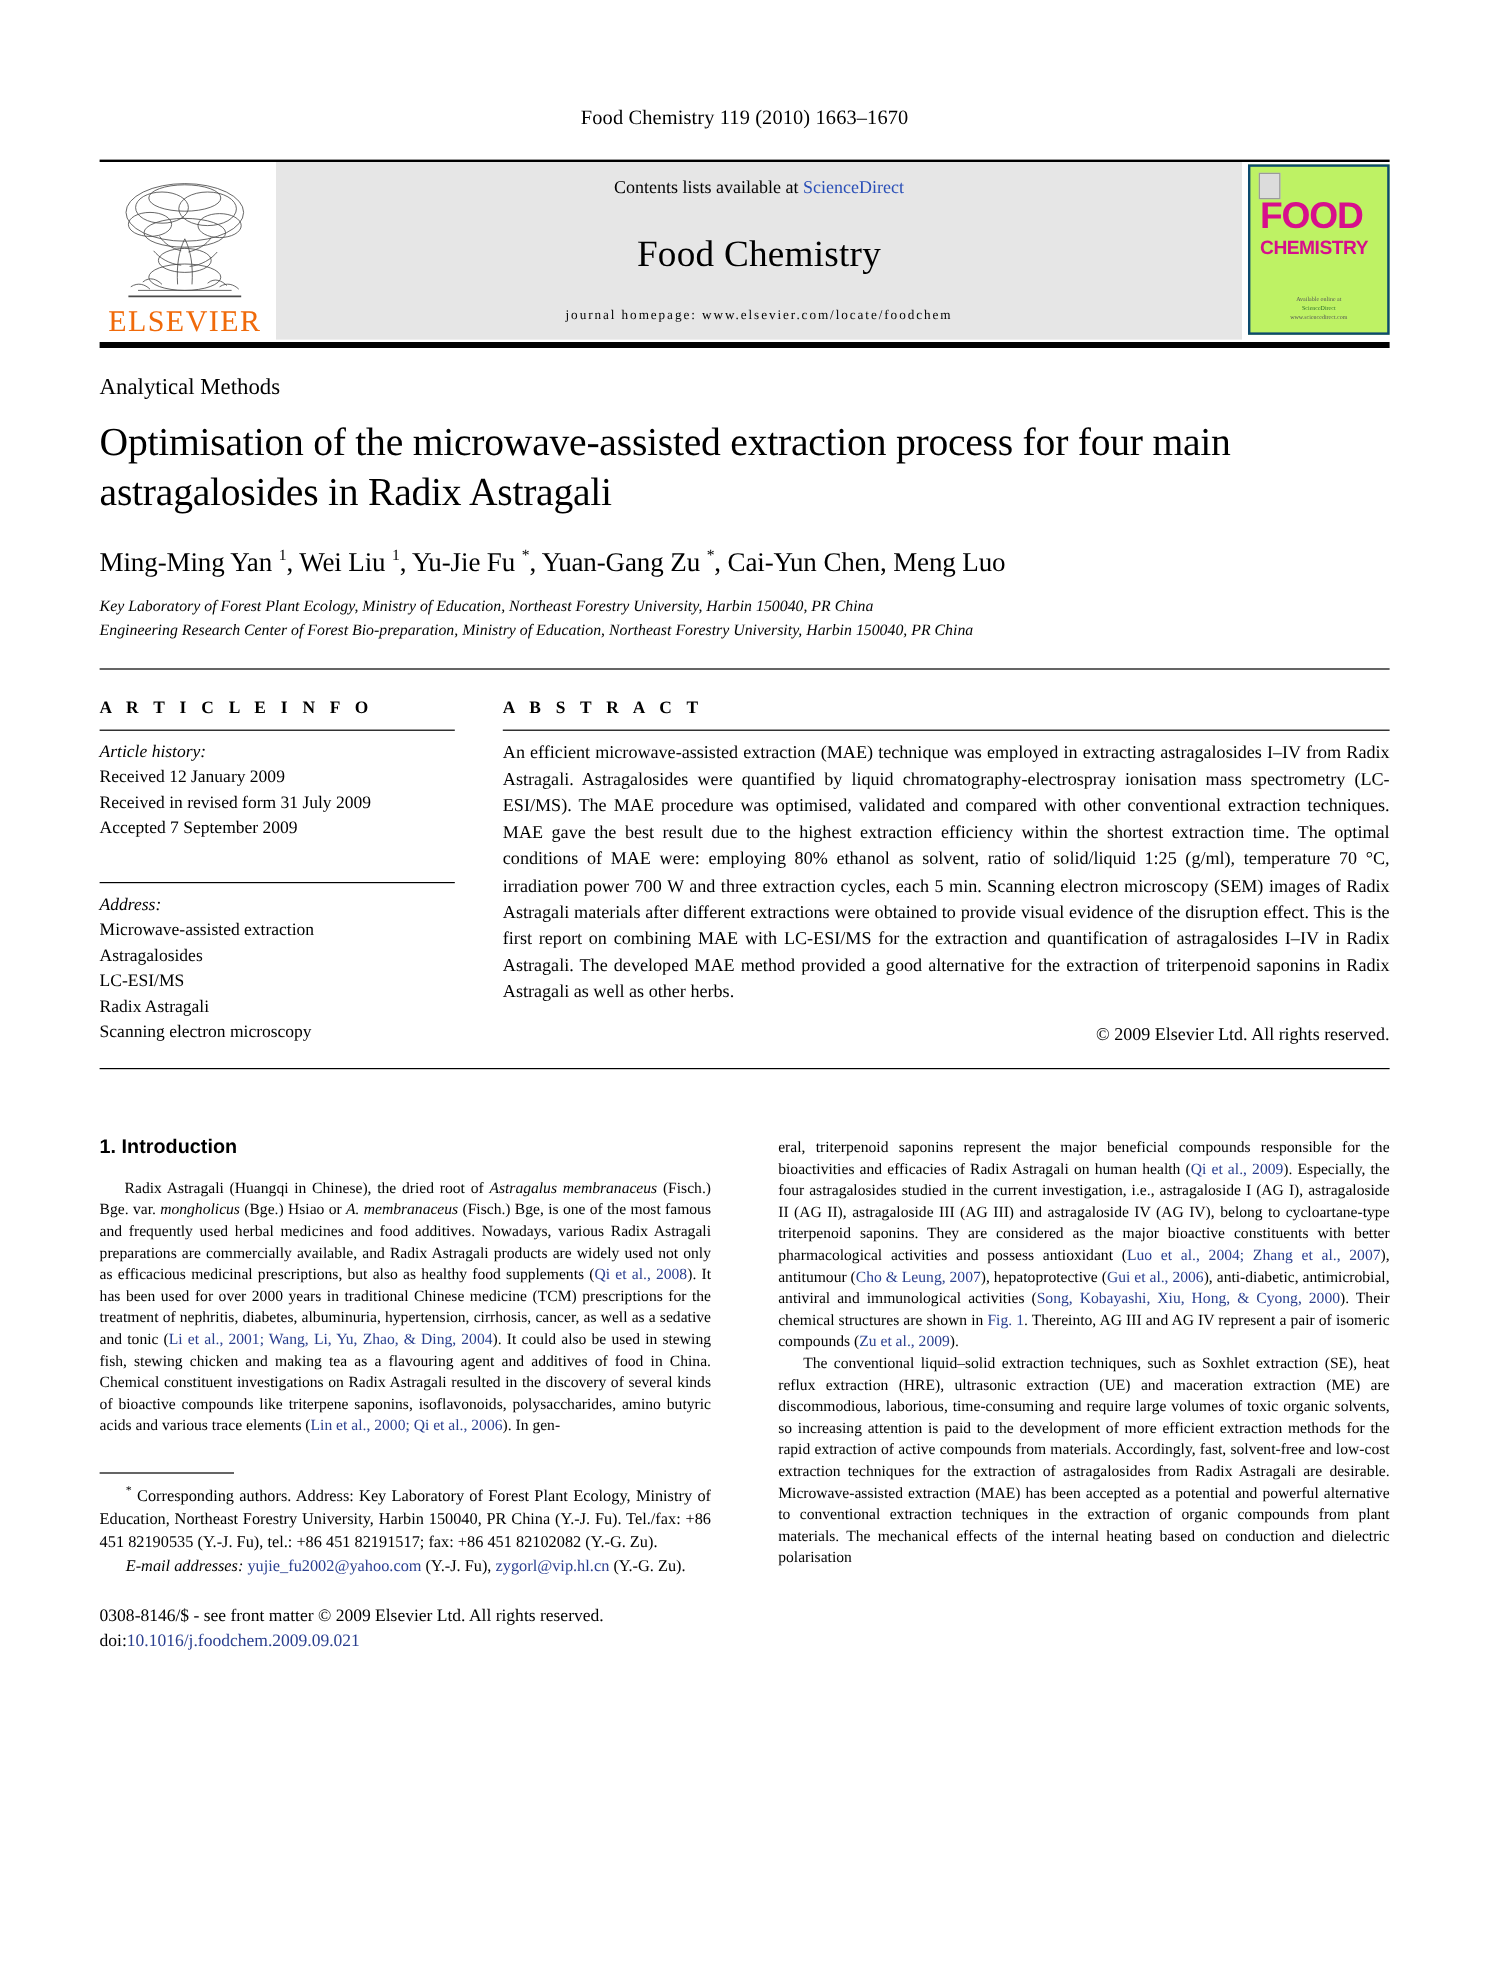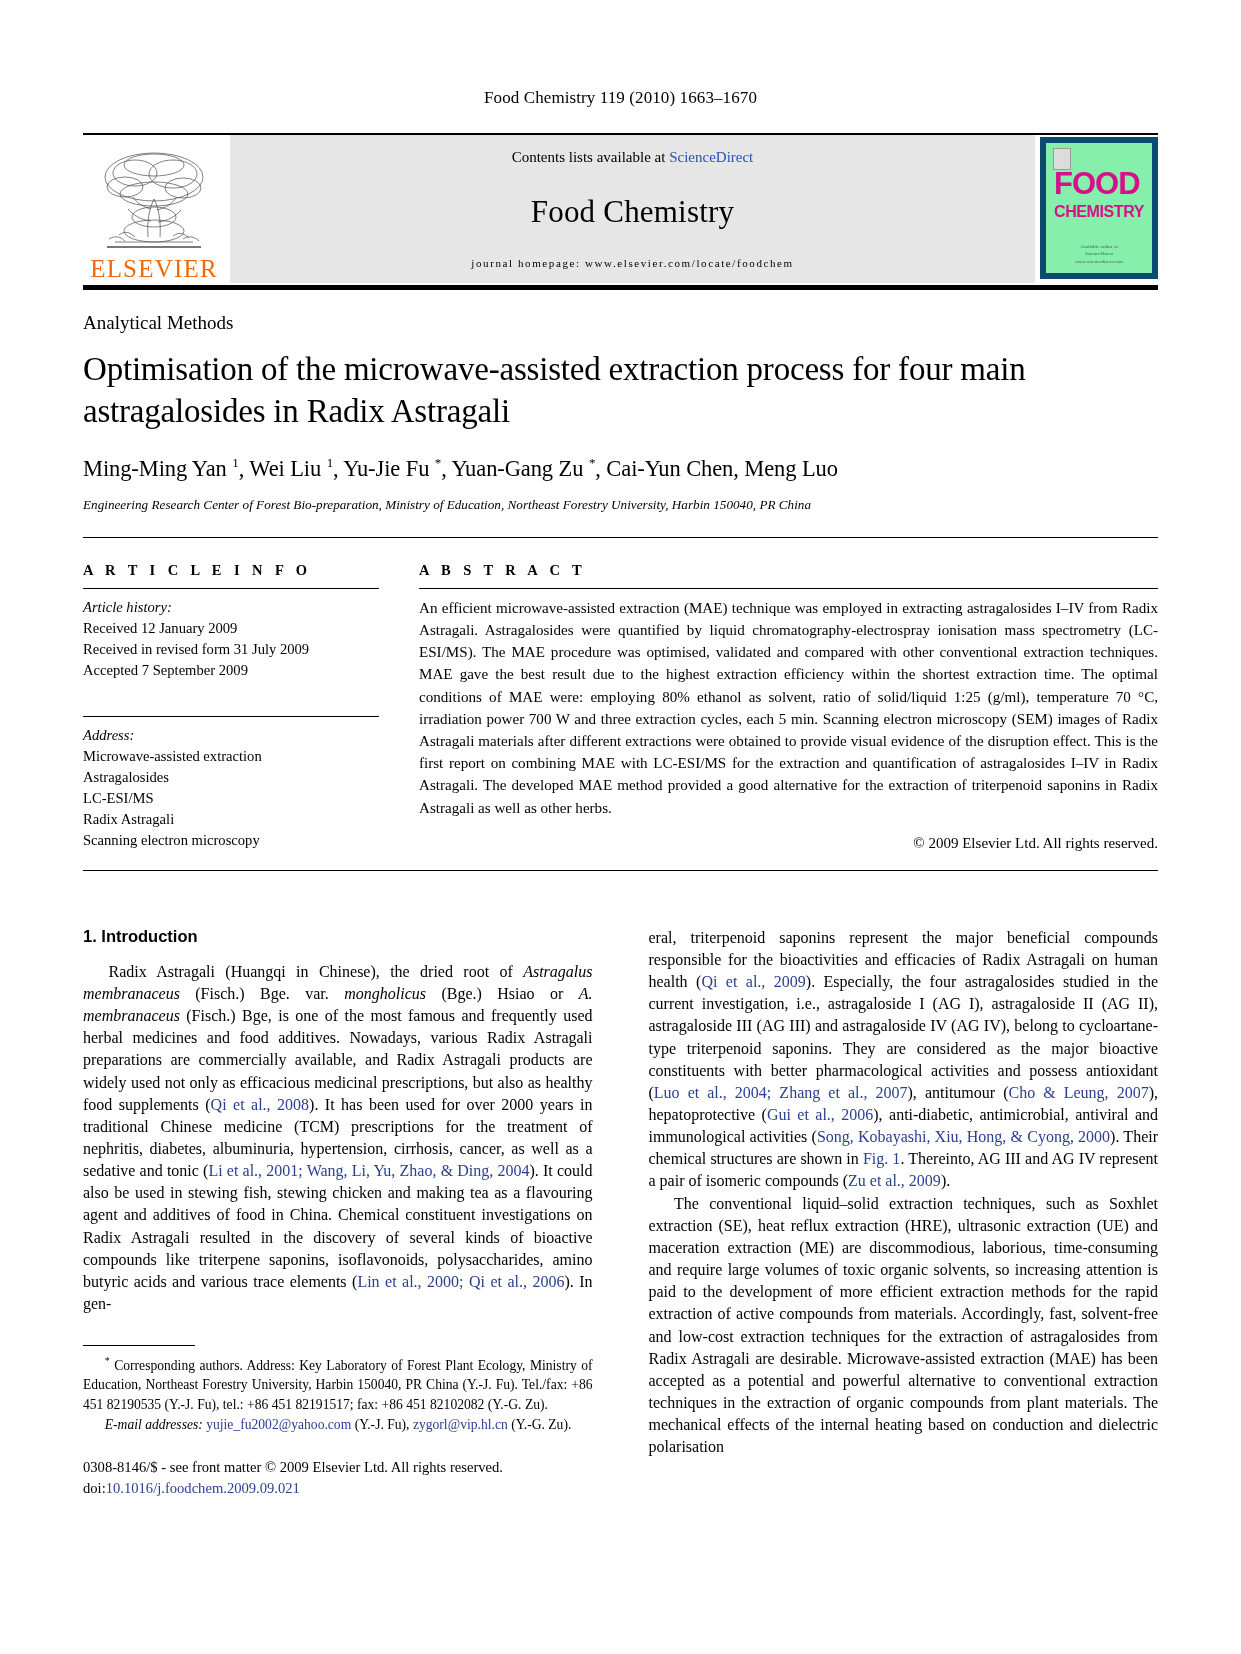--- a/index.html
+++ b/index.html
@@ -83,22 +83,22 @@
     font-size: 31px;
     letter-spacing: .2px;
   }
   .homepage-line {
     font-size: 11px;
     letter-spacing: 1.6px;
   }
   .cover-thumb {
     flex: 0 0 118px;
     width: 118px;
-    border: 6px solid #0c4a6e;
-    background: #86efac;
+    border: 2px solid #0c4a6e;
+    background: #bef264;
     box-sizing: border-box;
     position: relative;
     margin-top: 2px;
     margin-bottom: 4px;
     overflow: hidden;
   }
   .cover-topbar {
     position:absolute; top:5px; left:7px;
     width: 16px; height: 20px;
     background: #dcdcdc;
@@ -225,21 +225,21 @@
     flex: 1 1 0;
     min-width: 0;
   }
   .sec-head {
     font-family: "Liberation Sans", sans-serif;
     font-weight: bold;
     font-size: 16.5px;
     margin-bottom: 15px;
   }
   .para {
-    font-size: 16px;
+    font-size: 13px;
     line-height: 1.385;
     text-align: justify;
     text-indent: 1.6em;
     margin: 0;
     font-family: Liberation Serif, serif;
   }
   .para.noindent { text-indent: 0; }
   .ref { color: #2a3f8f; }
   .ital { font-style: italic; }
 
@@ -321,20 +321,21 @@
         <div>www.sciencedirect.com</div>
       </div>
     </div>
   </div>
   <div class="masthead-rule-bottom"></div>
 
   <div class="section-label">Analytical Methods</div>
   <h1 class="paper-title">Optimisation of the microwave-assisted extraction process for four main astragalosides in Radix Astragali</h1>
   <div class="authors">Ming-Ming Yan <sup>1</sup>, Wei Liu <sup>1</sup>, Yu-Jie Fu <sup>*</sup>, Yuan-Gang Zu <sup>*</sup>, Cai-Yun Chen, Meng Luo</div>
   <div class="affiliations">
+    <div>Key Laboratory of Forest Plant Ecology, Ministry of Education, Northeast Forestry University, Harbin 150040, PR China</div>
     <div>Engineering Research Center of Forest Bio-preparation, Ministry of Education, Northeast Forestry University, Harbin 150040, PR China</div>
   </div>
 
   <div class="info-rule"></div>
   <div class="cols-info">
 
     <div class="col-info">
       <div class="heading-spaced">A R T I C L E    I N F O</div>
       <div class="thin-rule"></div>
       <div class="info-body">

